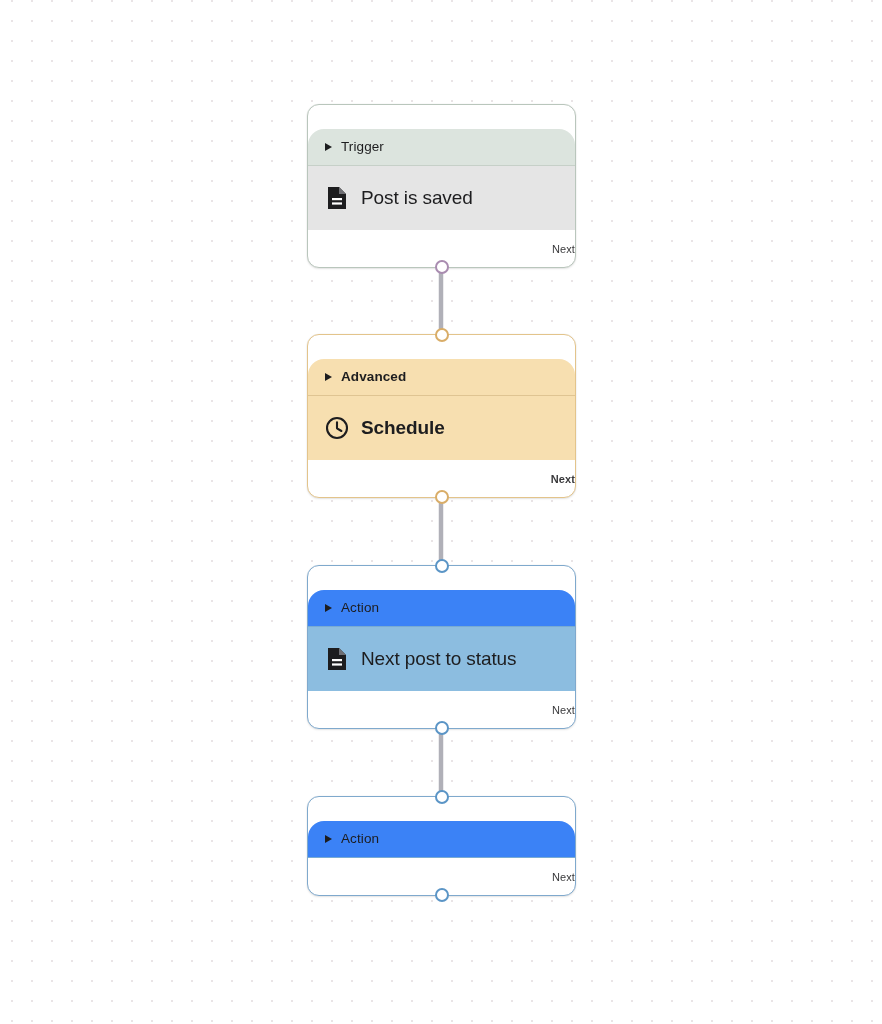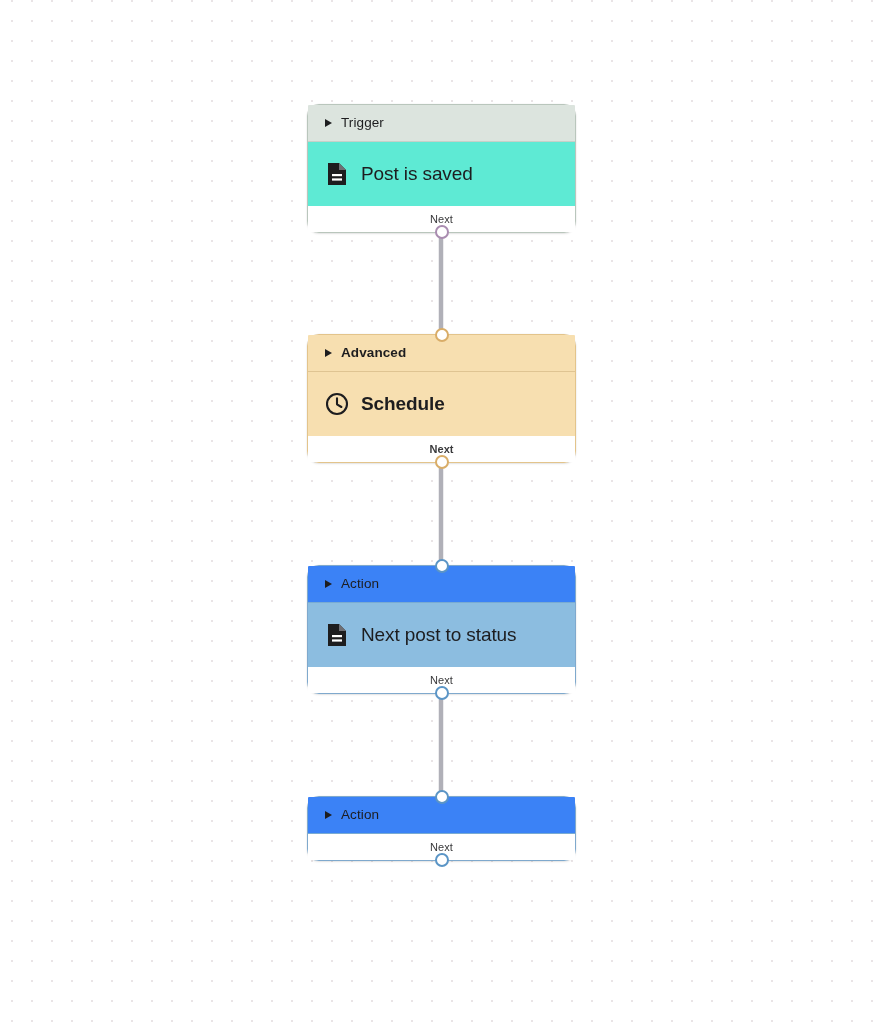--- a/index.html
+++ b/index.html
@@ -43,22 +43,23 @@
     position: absolute;
     width: 269px;
     box-sizing: border-box;
     border-radius: 12px;
     border: 1px solid #c9c9c9;
     background: #ffffff;
     overflow: visible;
     box-shadow: 0 1px 2px rgba(0,0,0,0.10), 0 0 0 0.5px rgba(0,0,0,0.03);
   }
   .node-inner {
-    border-radius: 1px;
+    border-radius: 16px;
     overflow: hidden;
+    margin-top: 24px;
   }
 
   .node-header {
     height: 36px;
     display: flex;
     align-items: center;
     padding: 0 0 0 17px;
     box-sizing: border-box;
     font-size: 13.5px;
     color: #1d1d1f;
@@ -103,25 +104,25 @@
   .body-icon svg { display: block; }
   .body-title {
     font-size: 19px;
     color: #1d1d1f;
     line-height: 1.1;
     letter-spacing: -0.1px;
     white-space: nowrap;
   }
 
   .node-footer {
-    height: 26px;
+    height: 37px;
     background: #ffffff;
     display: flex;
     align-items: center;
-    justify-content: center;
+    justify-content: flex-end;
     font-size: 11px;
     color: #3a3a3c;
     letter-spacing: 0.1px;
   }
 
   
   .handle {
     position: absolute;
     width: 14px;
     height: 14px;
@@ -131,21 +132,21 @@
     left: 50%;
     transform: translate(-50%, -50%);
     z-index: 6;
   }
   .handle.top    { top: 0; }
   .handle.bottom { top: 100%; }
 
   
   .node.trigger  { border-color: #b9c6bc; }
   .node.trigger  .node-header { background: #dce4de; }
-  .node.trigger  .node-body   { background: #5eead4; }
+  .node.trigger  .node-body   { background: #e5e5e5; }
   .node.trigger  .node-divider{ background: #c6d0c8; }
   .handle.trigger { border: 2px solid #a98cb0; }
 
   .node.advanced { border-color: #e3c48b; }
   .node.advanced .node-header { background: #f7dfb0; }
   .node.advanced .node-body   { background: #f7dfb0; }
   .node.advanced .node-divider{ background: #dfc492; }
   .handle.advanced { border: 2px solid #d9ad68; }
 
   .node.action   { border-color: #7fa9cd; }

